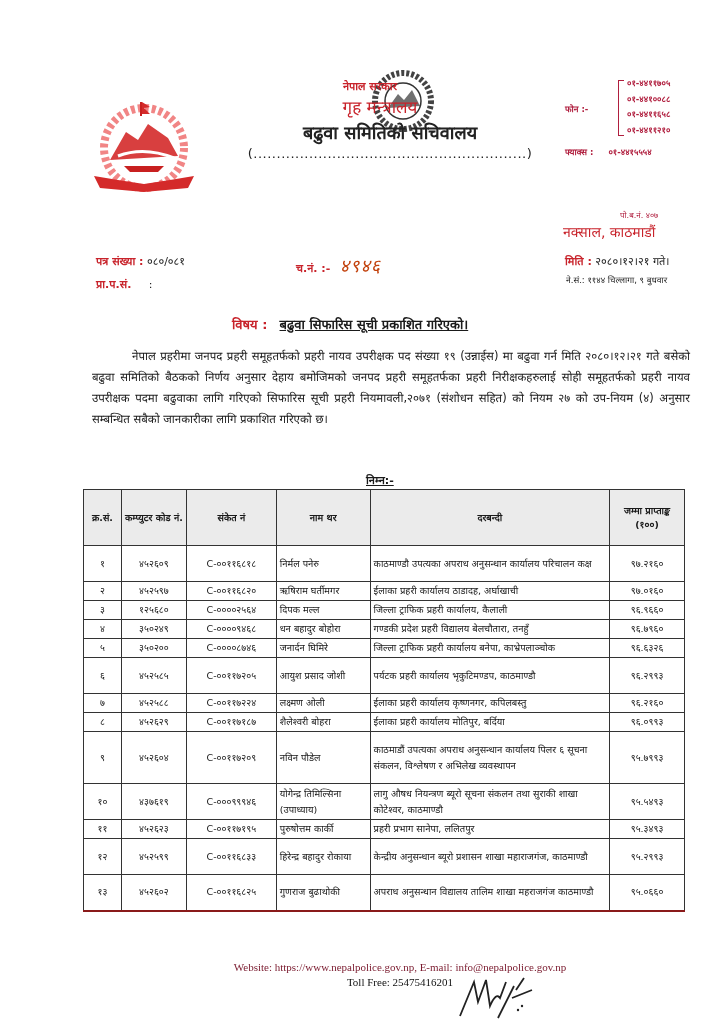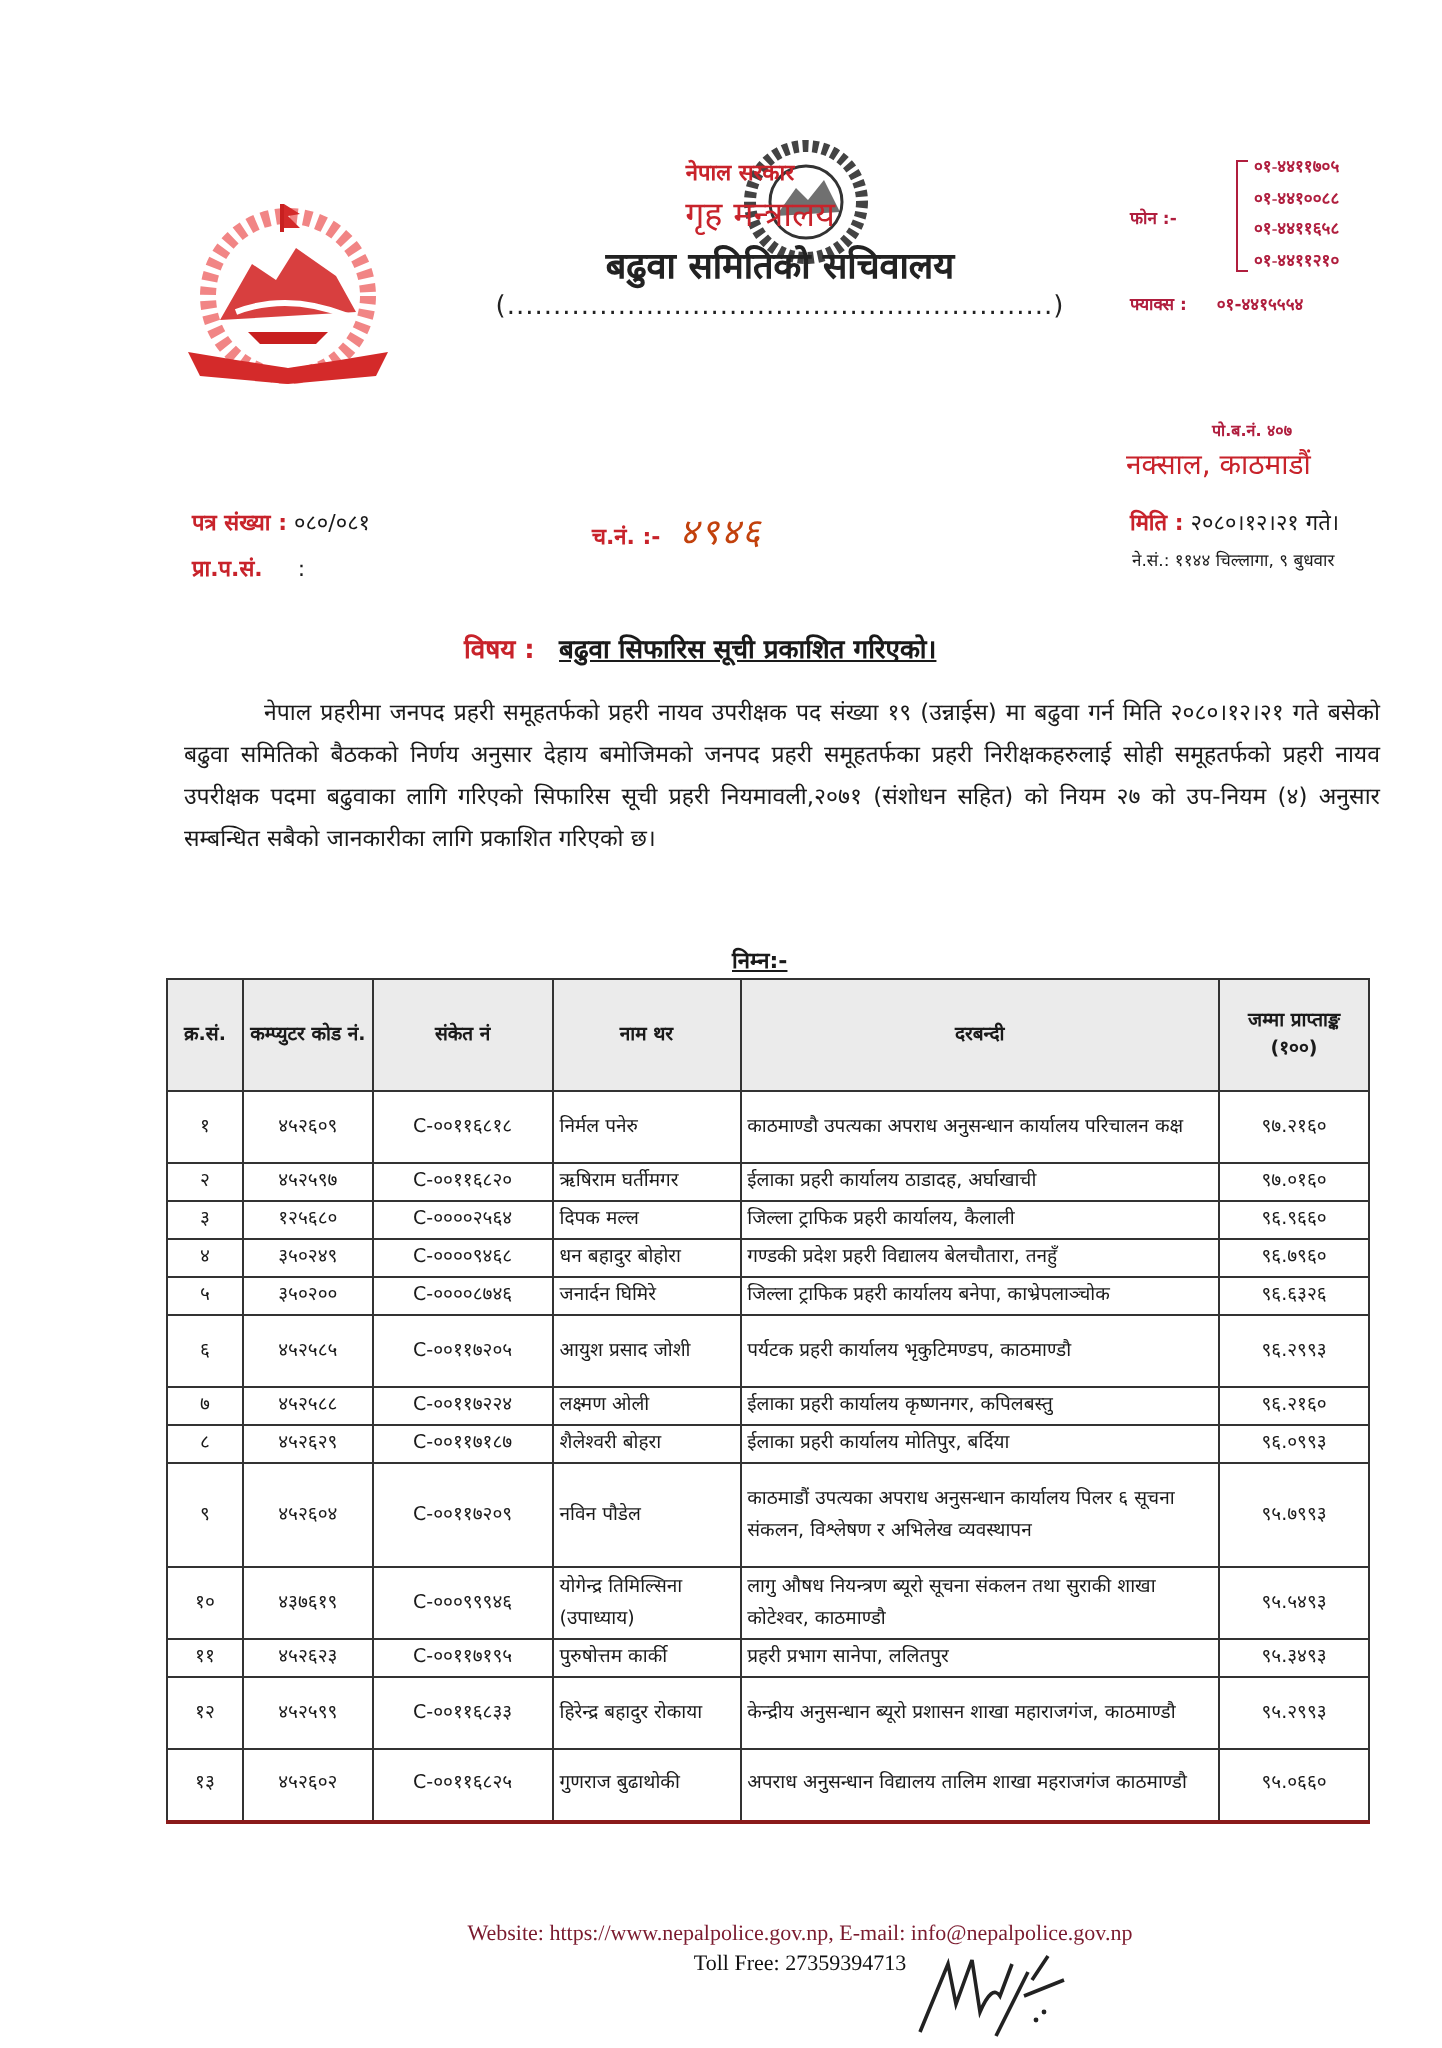--- a/index.html
+++ b/index.html
@@ -13,25 +13,25 @@
   .gov { font-size: 11px; color: #c8232b; font-weight: bold; margin-left: -40px; }
   .ministry { font-size: 17px; color: #c8232b; font-weight: normal; margin-top: 2px; margin-left: -20px; }
   .office { font-size: 25px; color: #d4202a; font-weight: bold; margin-top: 0px; letter-spacing: 0.5px; }
   .secretariat { font-size: 18px; color: #222; font-weight: bold; margin-top: 2px; }
   .dots { font-size: 13px; color: #222; margin-top: 2px; letter-spacing: 0.5px; }
 
   .contact { position: absolute; left: 565px; top: 76px; width: 156px; font-size: 8.5px; color: #b01e3e; font-weight: bold; }
   .phone-block { position: relative; height: 64px; }
   .phone-label { position: absolute; left: 0; top: 27px; }
   .phone-bracket { position: absolute; left: 53px; top: 4px; width: 6px; height: 56px; border: 1.5px solid #b01e3e; border-right: none; }
-  .phone-list { position: absolute; left: 62px; top: 0; line-height: 15.5px; font-family: Liberation Serif, serif; }
+  .phone-list { position: absolute; left: 62px; top: 0; line-height: 15.5px; }
   .fax-row { margin-top: 6px; }
   .fax-row span.val { margin-left: 12px; }
 
-  .pobox { position: absolute; left: 606px; top: 209px; font-size: 8px; color: #b01e3e; font-weight: bold; }
+  .pobox { position: absolute; left: 620px; top: 209px; font-size: 8px; color: #b01e3e; font-weight: normal; }
   .address { position: absolute; left: 563px; top: 222px; font-size: 14px; color: #c8232b; font-weight: normal; }
 
   .ref-row { position: absolute; font-size: 11px; }
   .lbl-red { color: #c8232b; font-weight: bold; }
   .patra { left: 96px; top: 253px; }
   .prapa { left: 96px; top: 276px; }
   .chalani { left: 296px; top: 253px; }
   .chalani .hand { font-size: 18px; margin-left: 6px; font-style: italic; color: #c2410c; letter-spacing: 1px; }
   .miti { left: 565px; top: 253px; font-size: 11px; }
   .nepalsambat { left: 566px; top: 274px; font-size: 8.5px; }
@@ -252,20 +252,20 @@
         <td class="c">C-००११६८२५</td>
         <td class="name">गुणराज बुढाथोकी</td>
         <td class="post">अपराध अनुसन्धान विद्यालय तालिम शाखा महराजगंज काठमाण्डौ</td>
         <td class="c">९५.०६६०</td>
       </tr>
     </tbody>
 </table>
 
 <div class="footer">
   <div>Website: https://www.nepalpolice.gov.np, E-mail: info@nepalpolice.gov.np</div>
-  <div class="toll">Toll Free: 27359394713</div>
+  <div class="toll">Toll Free: 25475416201</div>
 </div>
 
 <svg class="signature" viewBox="0 0 80 52">
   <path d="M4 44 L18 10 L22 30 L30 8 L34 34 Q40 20 44 26 L50 10 M42 46 L58 14 M60 18 L68 6 M56 26 L76 18" stroke="#222" stroke-width="1.8" fill="none"></path>
   <circle cx="62" cy="38" r="1.2" fill="#222"></circle>
     <circle cx="66" cy="34" r="1.2" fill="#222"></circle>
 </svg>
 
 </body></html>

